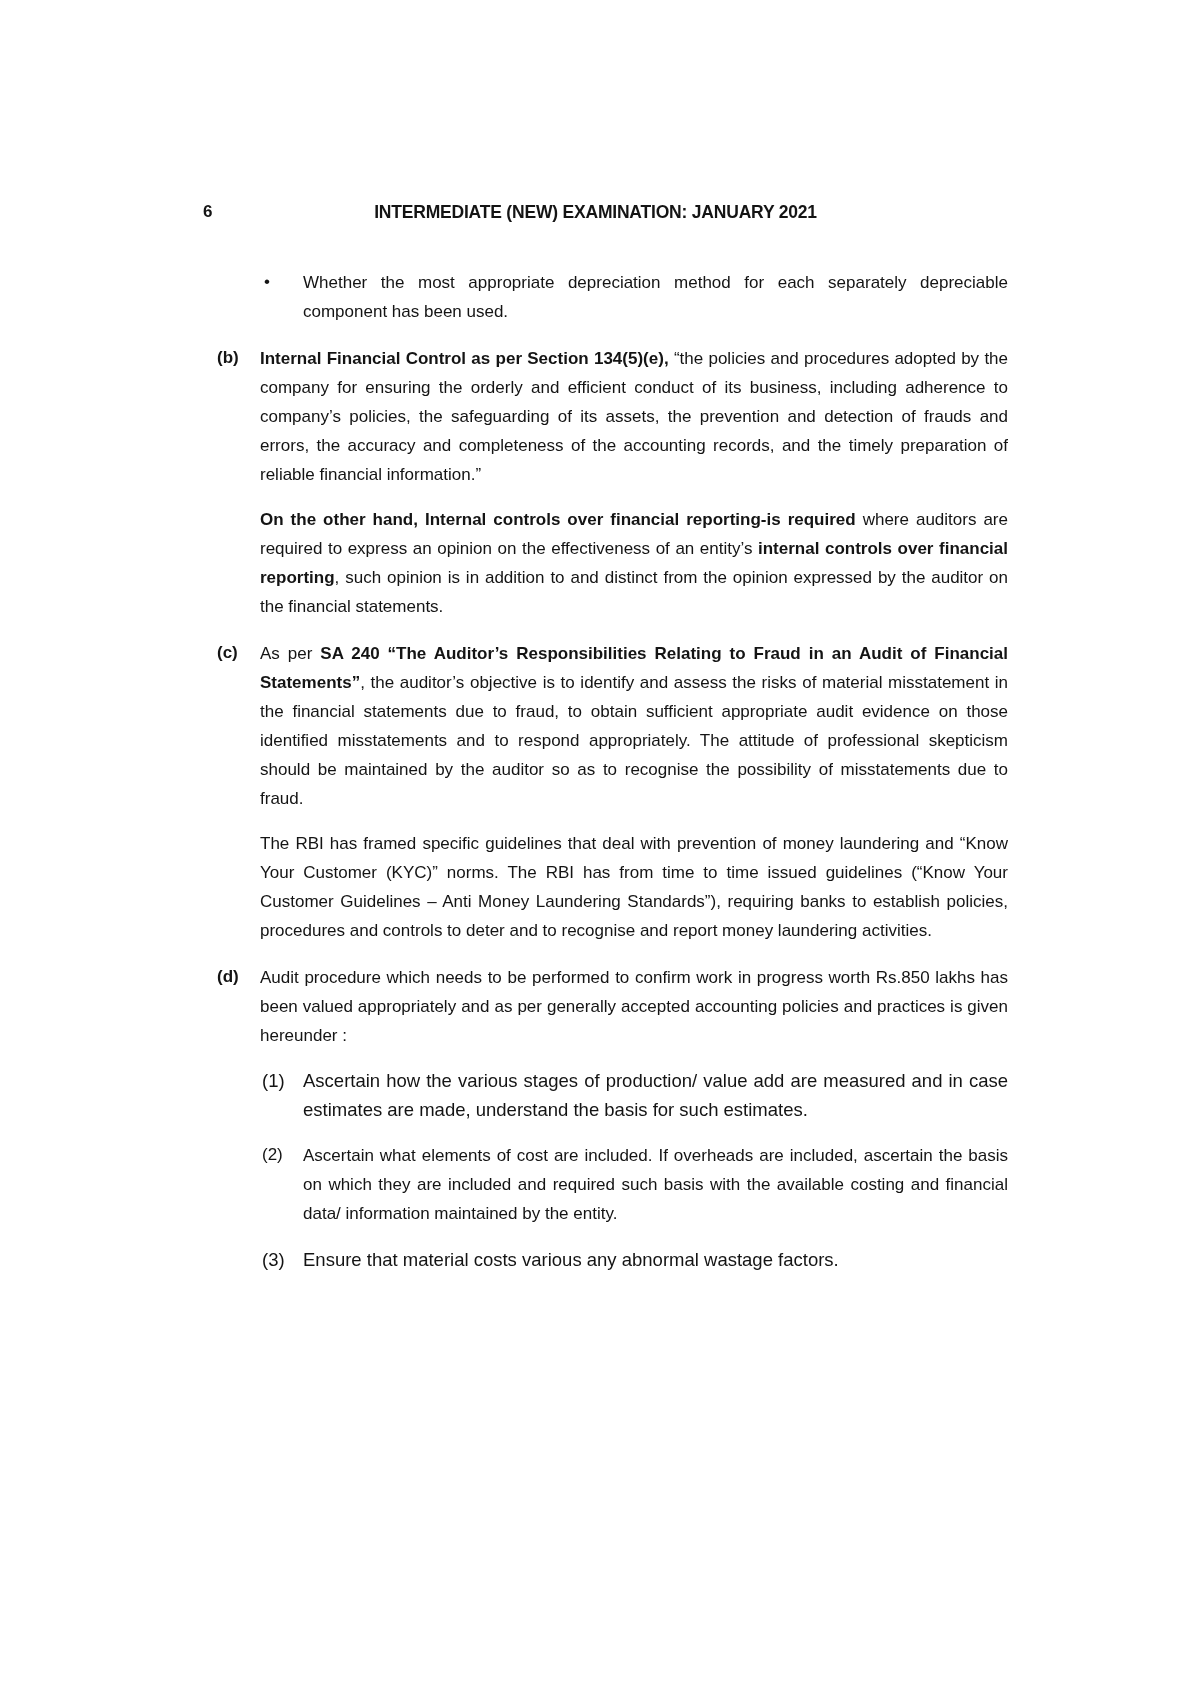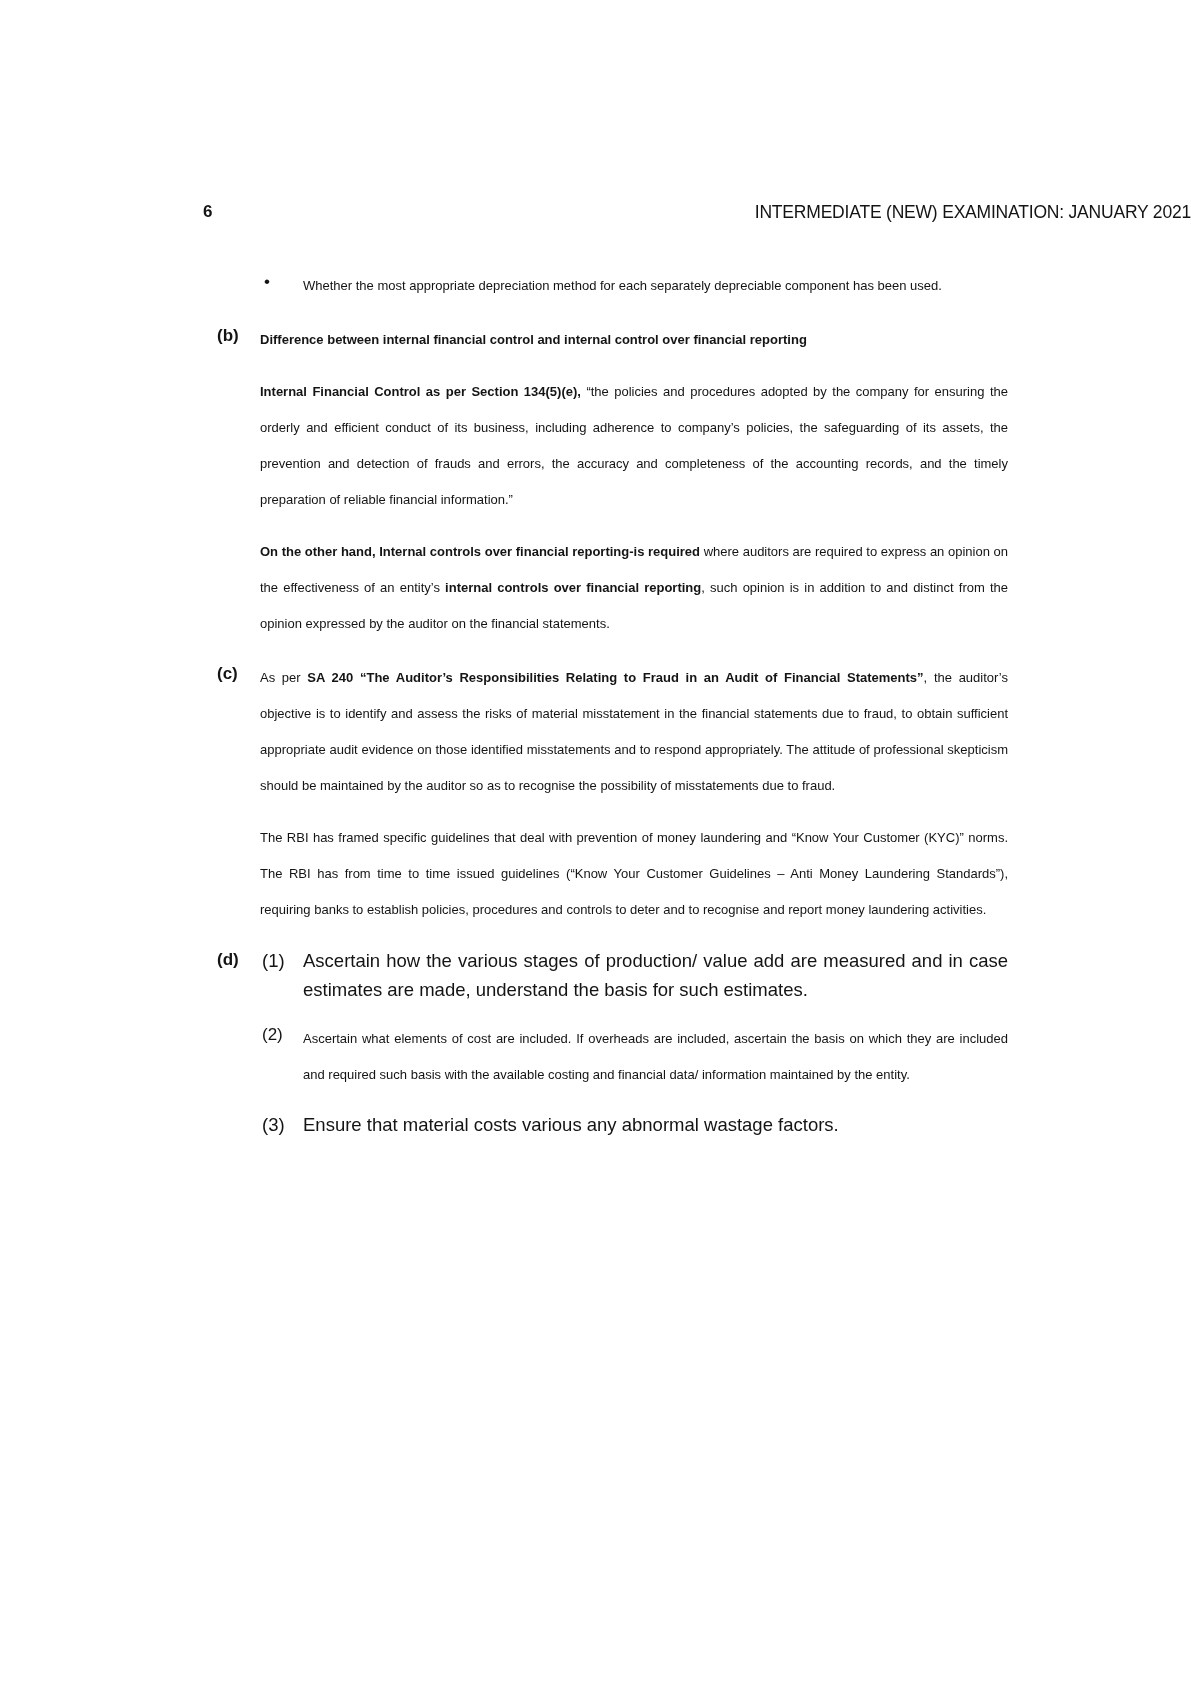--- a/index.html
+++ b/index.html
@@ -27,36 +27,36 @@
   .page-num {
     position: absolute;
     left: 203px;
     top: 0;
     font-size: 17px;
     font-weight: bold;
     line-height: 22px;
   }
   .header-title {
     display: block;
-    text-align: right;
+    text-align: center;
     font-size: 17.5px;
-    font-weight: normal;
+    font-weight: bold;
     line-height: 22px;
     letter-spacing: -0.2px;
   }
   
   .content {
     position: absolute;
     top: 268px;
     left: 217px;
     width: 791px;
   }
   .para, .heading, .bullet-text, .num-text, .sec-intro {
-    font-size: 13px;
-    line-height: 36px;
+    font-size: 17px;
+    line-height: 29px;
     text-align: justify;
     margin: 0 0 16px 0;
   }
   .bold { font-weight: bold; }
   
   .bullet-row {
     position: relative;
     padding-left: 86px;
     margin-bottom: 18px;
   }
@@ -117,37 +117,37 @@
   <div class="content">
 
     <div class="bullet-row">
       <span class="bullet-marker">•</span>
       <p class="bullet-text">Whether the most appropriate depreciation method for each separately depreciable component has been used.</p>
     </div>
 
     <div class="section">
       <span class="sec-label">(b)</span>
       <div class="body">
-        <p class="heading bold">Difference between internal financial control and internal control over financial reporting</p>
         <p class="para"><span class="bold">Internal Financial Control as per Section 134(5)(e), </span><span>“the policies and procedures adopted by the company for ensuring the orderly and efficient conduct of its business, including adherence to company’s policies, the safeguarding of its assets, the prevention and detection of frauds and errors, the accuracy and completeness of the accounting records, and the timely preparation of reliable financial information.”</span></p>
         <p class="para"><span class="bold">On the other hand, Internal controls over financial reporting-is required </span><span>where auditors are required to express an opinion on the effectiveness of an entity’s </span><span class="bold">internal controls over financial reporting</span><span>, such opinion is in addition to and distinct from the opinion expressed by the auditor on the financial statements.</span></p>
       </div>
     </div>
 
     <div class="section">
       <span class="sec-label">(c)</span>
       <div class="body">
         <p class="para"><span>As per </span><span class="bold">SA 240 “The Auditor’s Responsibilities Relating to Fraud in an Audit of Financial Statements”</span><span>, the auditor’s objective is to identify and assess the risks of material misstatement in the financial statements due to fraud, to obtain sufficient appropriate audit evidence on those identified misstatements and to respond appropriately. The attitude of professional skepticism should be maintained by the auditor so as to recognise the possibility of misstatements due to fraud.</span></p>
         <p class="para">The RBI has framed specific guidelines that deal with prevention of money laundering and “Know Your Customer (KYC)” norms. The RBI has from time to time issued guidelines (“Know Your Customer Guidelines – Anti Money Laundering Standards”), requiring banks to establish policies, procedures and controls to deter and to recognise and report money laundering activities.</p>
       </div>
     </div>
 
     <div class="section">
       <span class="sec-label">(d)</span>
       <div class="body">
+        <p class="sec-intro">Audit procedure which needs to be performed to confirm work in progress worth Rs.850 lakhs has been valued appropriately and as per generally accepted accounting policies and practices is given hereunder :</p>
 
         <div class="num-item size-lg">
           <span class="num-label">(1)</span>
           <p class="num-text">Ascertain how the various stages of production/ value add are measured and in case estimates are made, understand the basis for such estimates.</p>
         </div>
 
         <div class="num-item">
           <span class="num-label">(2)</span>
           <p class="num-text">Ascertain what elements of cost are included. If overheads are included, ascertain the basis on which they are included and required such basis with the available costing and financial data/ information maintained by the entity.</p>
         </div>

